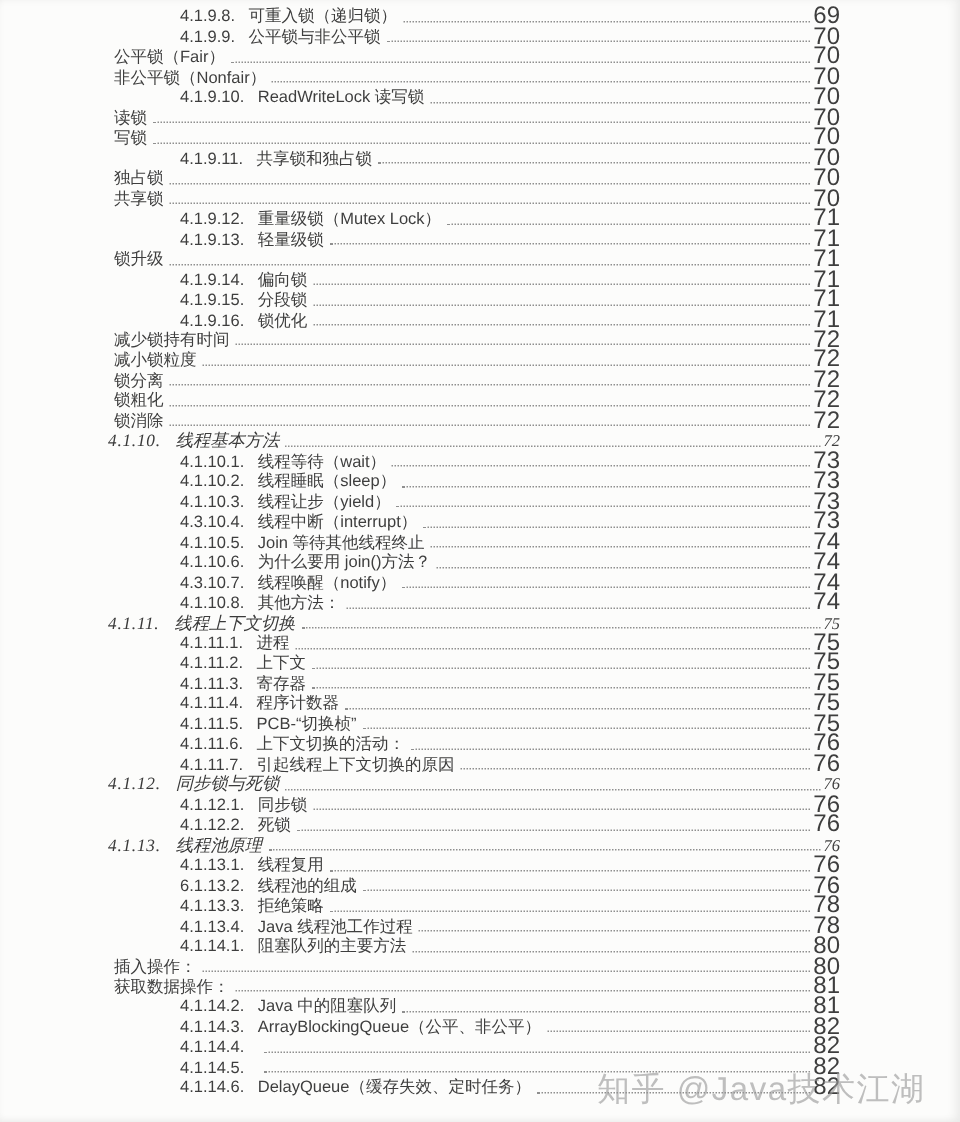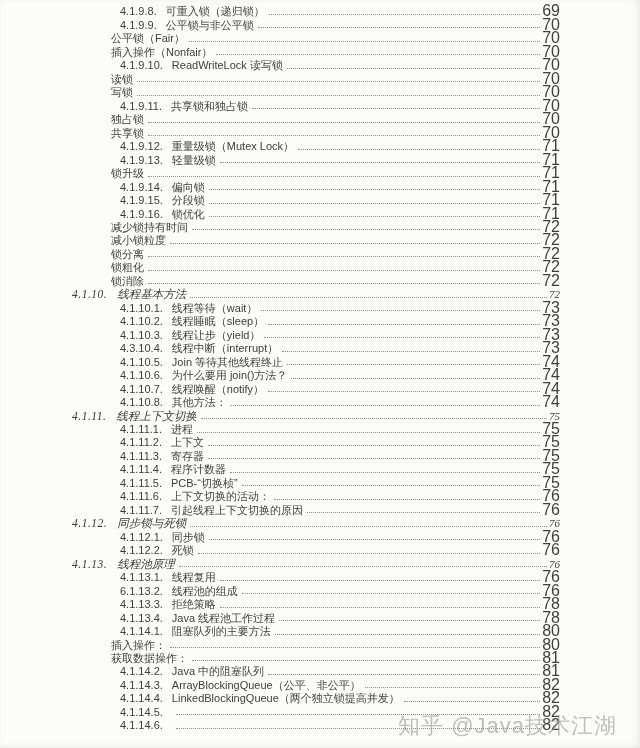--- a/index.html
+++ b/index.html
@@ -23,21 +23,21 @@
     align-items: flex-end;
     height: 13.47px;
     box-sizing: border-box;
     padding-right: 80px;
     color: #3e3e3e;
     font-size: 11px;
     line-height: 12px;
     white-space: nowrap;
   }
   .row.l4 { padding-left: 120px; }
-  .row.sub { padding-left: 111px; }
+  .row.sub { padding-left: 76px; }
   .row.l3 {
     padding-left: 72px;
     font-family: Liberation Serif, serif;
     font-style: italic;
     font-size: 11.5px;
     color: #3a3a3a;
   }
   .num { margin-right: 9px; }
   .l3 .num { margin-right: 10px; letter-spacing: 0.5px; }
   .label { }
@@ -78,21 +78,21 @@
         <span class="label">公平锁与非公平锁</span>
         <span class="dots"></span>
         <span class="pg">70</span>
       </div>
       <div class="row sub">
         <span class="label">公平锁（Fair）</span>
         <span class="dots"></span>
         <span class="pg">70</span>
       </div>
       <div class="row sub">
-        <span class="label">插入操作（Nonfair）</span>
+        <span class="label">非公平锁（Nonfair）</span>
         <span class="dots"></span>
         <span class="pg">70</span>
       </div>
       <div class="row l4">
         <span class="num">4.1.9.10.</span>
         <span class="label">ReadWriteLock 读写锁</span>
         <span class="dots"></span>
         <span class="pg">70</span>
       </div>
       <div class="row sub">
@@ -217,21 +217,21 @@
         <span class="dots"></span>
         <span class="pg">74</span>
       </div>
       <div class="row l4">
         <span class="num">4.1.10.6.</span>
         <span class="label">为什么要用 join()方法？</span>
         <span class="dots"></span>
         <span class="pg">74</span>
       </div>
       <div class="row l4">
-        <span class="num">4.1.10.7.</span>
+        <span class="num">4.3.10.7.</span>
         <span class="label">线程唤醒（notify）</span>
         <span class="dots"></span>
         <span class="pg">74</span>
       </div>
       <div class="row l4">
         <span class="num">4.1.10.8.</span>
         <span class="label">其他方法：</span>
         <span class="dots"></span>
         <span class="pg">74</span>
       </div>
@@ -354,29 +354,29 @@
         <span class="pg">81</span>
       </div>
       <div class="row l4">
         <span class="num">4.1.14.3.</span>
         <span class="label">ArrayBlockingQueue（公平、非公平）</span>
         <span class="dots"></span>
         <span class="pg">82</span>
       </div>
       <div class="row l4">
         <span class="num">4.1.14.4.</span>
-        <span class="label">LinkedBlockingQueue（两个独立锁提高并发）</span>
         <span class="dots"></span>
         <span class="pg">82</span>
       </div>
       <div class="row l4">
         <span class="num">4.1.14.5.</span>
         <span class="dots"></span>
         <span class="pg">82</span>
       </div>
       <div class="row l4">
         <span class="num">4.1.14.6.</span>
+        <span class="label">DelayQueue（缓存失效、定时任务）</span>
         <span class="dots"></span>
         <span class="pg">82</span>
       </div>
     </div>
   <div id="watermark">知乎 @Java技术江湖</div>
 </div>
 
 </body></html>

